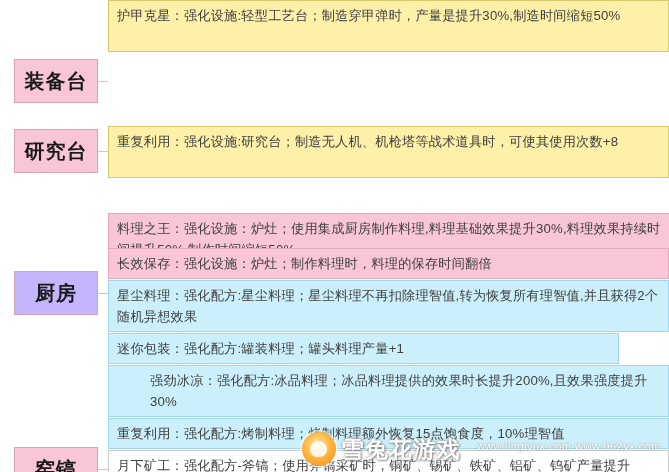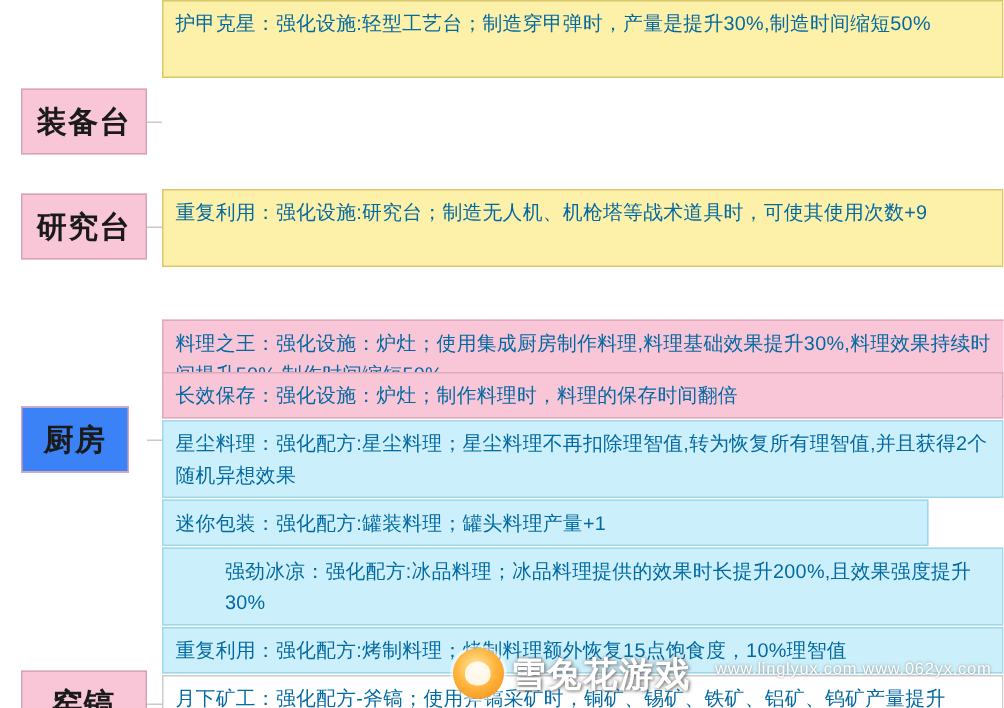--- a/index.html
+++ b/index.html
@@ -47,23 +47,23 @@
     left: 14px;
     top: 129px;
     width: 84px;
     height: 44px;
     background: #f9c6d8;
     font-size: 20px;
   }
   .cat-kitchen {
     left: 14px;
     top: 271px;
-    width: 72px;
-    height: 44px;
-    background: #3b82f6;
+    width: 84px;
+    height: 44px;
+    background: #c4b5fd;
     font-size: 20px;
   }
   .cat-mine {
     left: 14px;
     top: 447px;
     width: 84px;
     height: 44px;
     background: #f9c6d8;
     font-size: 20px;
   }
@@ -77,21 +77,21 @@
 
   
   .row {
     position: absolute;
     left: 108px;
     box-sizing: border-box;
     border: 1px solid #c9b87a;
     padding: 4px 7px 4px 8px;
     font-size: 13.2px;
     line-height: 21px;
-    color: #0369a1;
+    color: #404040;
     letter-spacing: 0.2px;
   }
   .row.yellow { background: #fdf0a8; border-color: #d8c86c; }
   .row.pink   { background: #f9c6d8; border-color: #dfa8bd; }
   .row.blue   { background: #ccf0fb; border-color: #9fd8ea; }
   .row.white  { background: #ffffff; border-color: #cccccc; }
   .nm {
     font-weight: normal;
   }
 
@@ -172,21 +172,21 @@
   <div class="tick" style="left:98px; top:151px; width:10px;"></div>
   <div class="tick" style="left:98px; top:293px; width:10px;"></div>
   <div class="tick" style="left:98px; top:469px; width:10px;"></div>
 
   <div class="row yellow" id="r-hujia">
     <span class="nm">护甲克星</span><span>：</span><span>强化设施:轻型工艺台；制造穿甲弹时，产量是提升30%,制造时间缩短50%</span>
   </div>
 
 
   <div class="row yellow" id="r-chongfu">
-    <span class="nm">重复利用</span><span>：</span><span>强化设施:研究台；制造无人机、机枪塔等战术道具时，可使其使用次数+9</span>
+    <span class="nm">重复利用</span><span>：</span><span>强化设施:研究台；制造无人机、机枪塔等战术道具时，可使其使用次数+8</span>
   </div>
 
   <div class="row pink" id="r-liliwang">
     <span class="nm">料理之王</span><span>：</span><span>强化设施：炉灶；使用集成厨房制作料理,料理基础效果提升30%,料理效果持续时间提升50%,制作时间缩短50%</span>
   </div>
 
   <div class="row pink" id="r-changjiu">
     <span class="nm">长效保存</span><span>：</span><span>强化设施：炉灶；制作料理时，料理的保存时间翻倍</span>
   </div>
 

